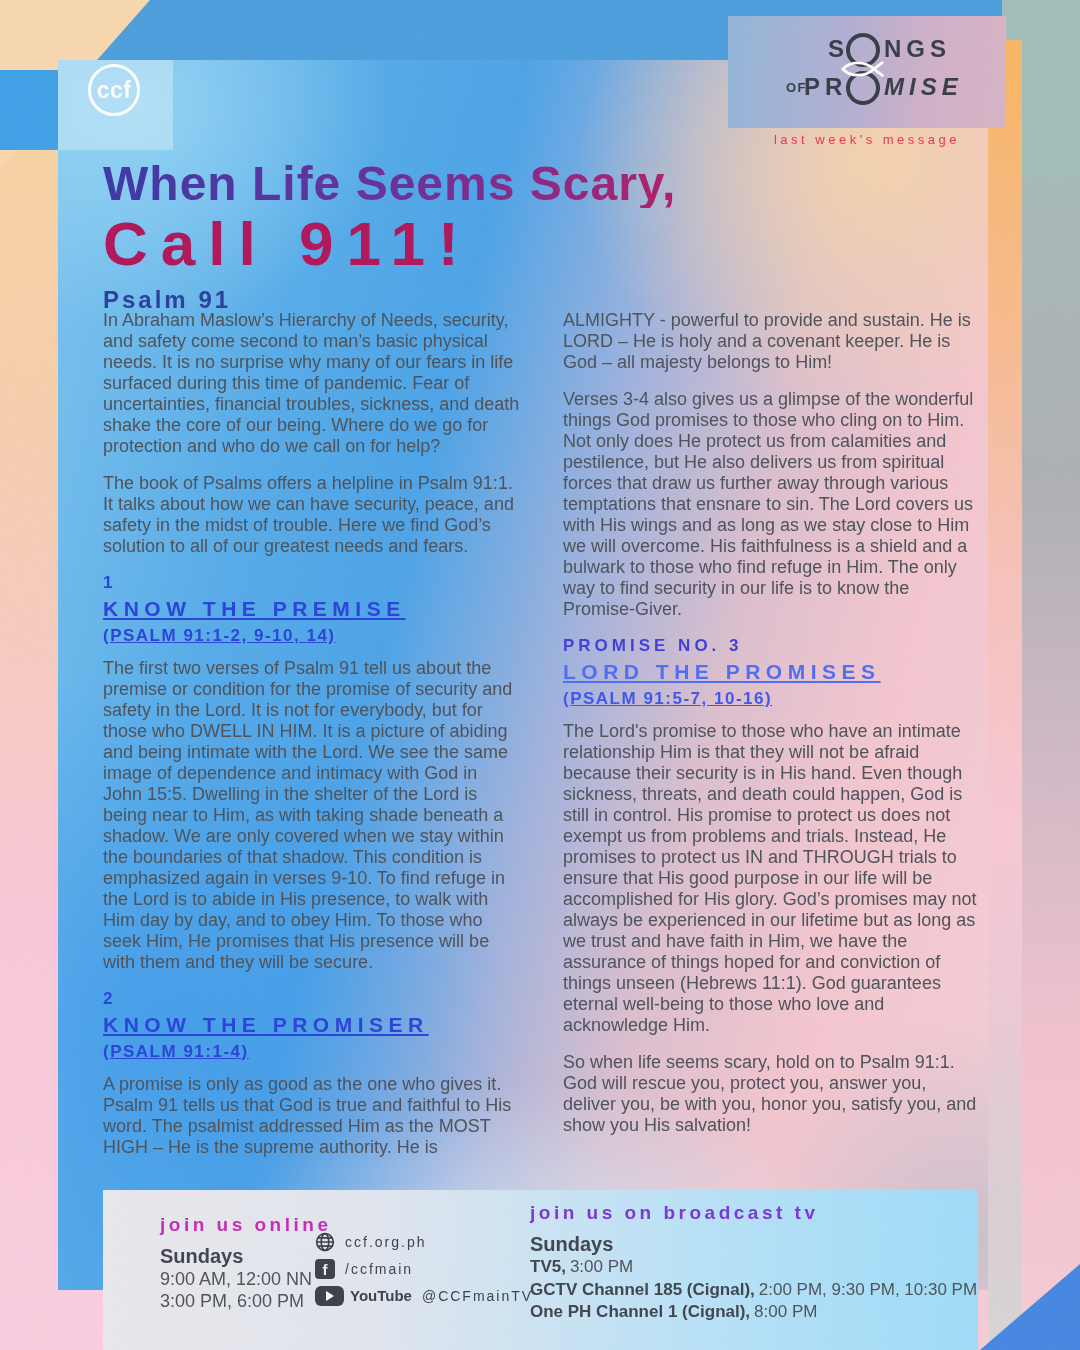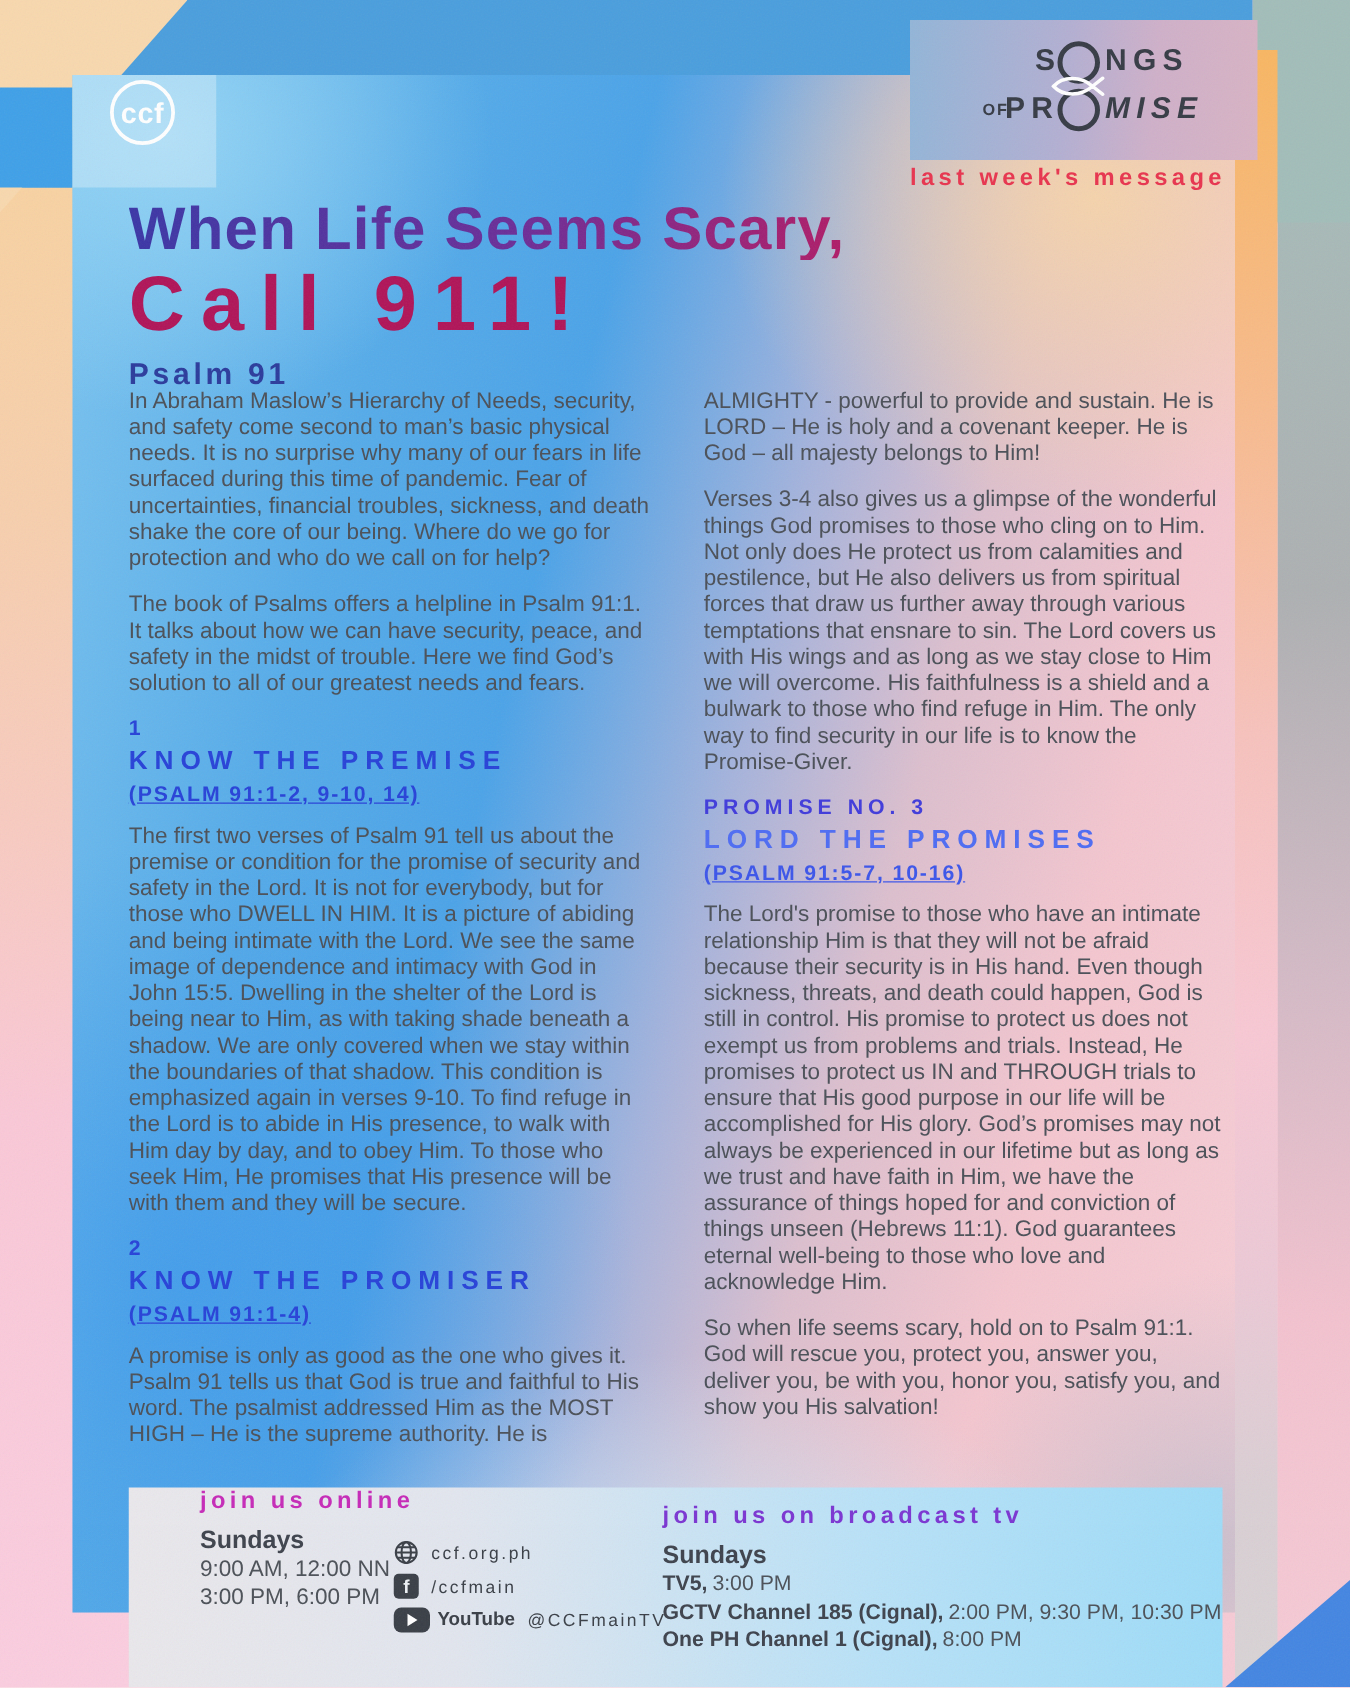--- a/index.html
+++ b/index.html
@@ -46,49 +46,49 @@
   .logo span{position:absolute;font-weight:bold;font-size:24px;letter-spacing:5px;}
   .lg-s{left:100px;top:19px;}
   .lg-ngs{left:156px;top:19px;}
   .lg-of{left:44px;top:64px;font-size:13px !important;letter-spacing:1.5px !important;margin-left:14px;}
   .lg-pr{left:76px;top:57px;}
   .lg-mise{left:156px;top:57px;font-style:italic;}
   .ring{position:absolute;width:34px;height:34px;border:4.5px solid #363b45;border-radius:50%;box-sizing:border-box;}
   .ring1{left:118px;top:17px;}
   .ring2{left:118px;top:55px;}
   .fish{position:absolute;left:110px;top:42px;width:50px;height:22px;}
-  .tagline{position:absolute;left:728px;top:132px;width:278px;
-    font-size:19px;font-weight:bold;letter-spacing:3.5px;color:#e8344e;}
+  .tagline{position:absolute;left:728px;top:132px;width:278px;text-align:center;
+    font-size:13px;font-weight:normal;letter-spacing:3.5px;color:#e8344e;}
 
   
   .title-block{position:absolute;left:103px;top:160px;}
   .title-line1{font-size:48px;font-weight:bold;letter-spacing:1px;line-height:48px;
     background:linear-gradient(90deg,#3a36a6 0%,#6c2d97 55%,#b01c67 100%);
     -webkit-background-clip:text;background-clip:text;color:transparent;
     -webkit-text-fill-color:transparent;}
   .title-line2{font-size:62px;font-weight:bold;letter-spacing:13px;color:#b01458;margin-top:4px;line-height:64px;}
   .title-scripture{font-size:24px;font-weight:bold;letter-spacing:3px;color:#2b3b9c;margin-top:10px;}
 
   
   .col{position:absolute;top:310px;width:418px;color:#4b5058;font-size:18px;line-height:21px;}
   .col-left{left:103px;}
   .col-right{left:563px;}
   .col p{margin:0 0 16px 0;}
   .sec{margin:6px 0 12px 0;color:#2742d8;}
   .sec-num,.sec-kicker{font-size:17px;font-weight:bold;letter-spacing:1px;line-height:20px;}
   .sec-kicker{letter-spacing:4px;color:#403bdb;}
-  .sec-title{font-size:21px;font-weight:bold;letter-spacing:5.5px;margin-top:3px;line-height:25px;}
+  .sec-title{font-size:21px;font-weight:bold;letter-spacing:5.5px;margin-top:3px;line-height:25px;text-decoration:underline;}
   .sec-ref{font-size:17px;font-weight:bold;letter-spacing:1.5px;margin-top:4px;line-height:21px;text-decoration:underline;}
   .sec3 .sec-title{color:#4e6cf3;}
   .sec3 .sec-ref{color:#3c55ea;}
 
   
   .footer{position:absolute;left:103px;top:1190px;width:875px;height:160px;
     background:linear-gradient(90deg,#eae8ec 0%,#e2e6ef 30%,#b9e2f8 68%,#9edcf8 100%);}
-  .f-online{position:absolute;left:57px;top:0;}
+  .f-online{position:absolute;left:57px;top:24px;}
   .f-broadcast{position:absolute;left:427px;top:12px;}
   .f-head{font-size:19px;font-weight:bold;letter-spacing:3.5px;}
   .f-head-online{color:#c62ab8;}
   .f-head-broadcast{color:#7b35d2;}
   .f-day{font-size:20px;font-weight:bold;color:#3e434d;margin-top:9px;}
   .f-time{font-size:18px;color:#4c5158;line-height:22px;}
   .f-social{position:absolute;left:212px;top:38px;}
   .f-srow{display:flex;align-items:center;gap:10px;height:27px;color:#3a3f47;}
   .f-stext{font-size:14px;letter-spacing:2px;}
   .fb-icon{width:20px;height:20px;background:#3a3f47;border-radius:4px;color:#eef1f5;

